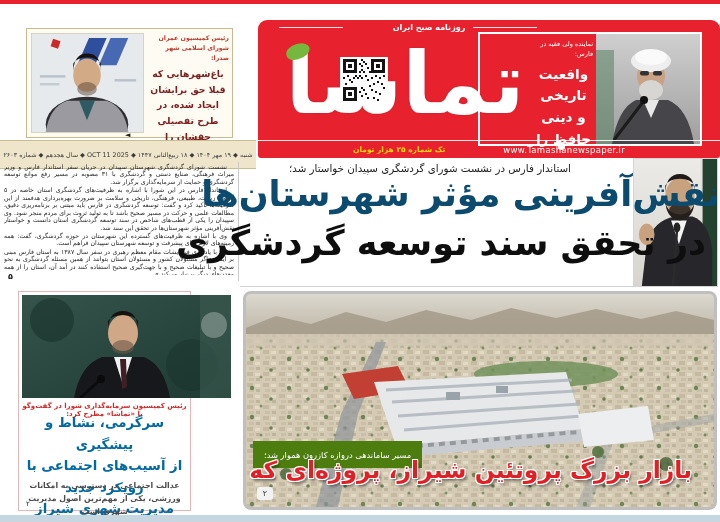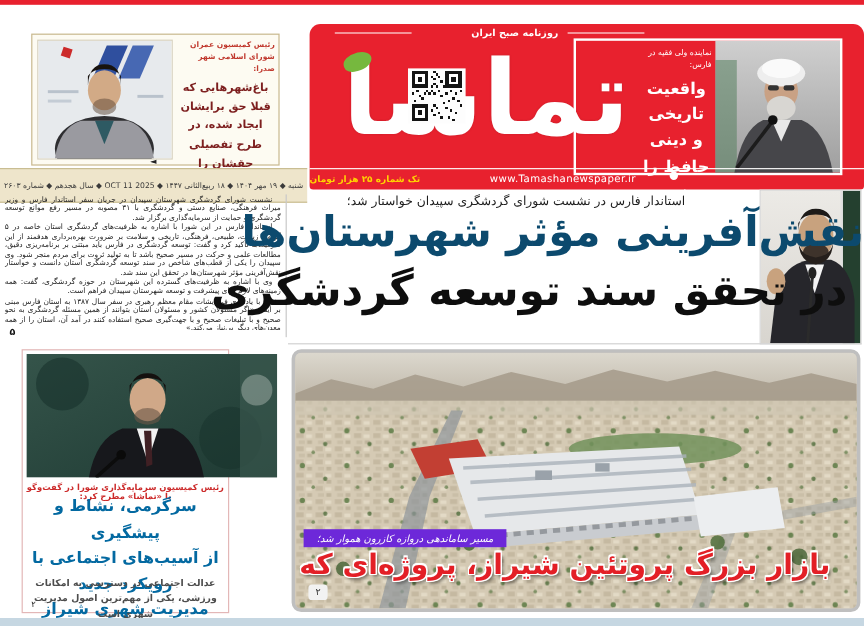--- a/index.html
+++ b/index.html
@@ -26,21 +26,21 @@
             border-radius:55% 45% 60% 40%;transform:rotate(-14deg);}
   .qr{position:absolute;left:82px;top:37px;width:48px;height:46px;background:#fdfdfd;padding:2px;box-sizing:border-box;}
   .hafez-box{position:absolute;left:220px;top:12px;width:224px;height:114px;border:2px solid #fff;box-sizing:border-box;
              display:flex;flex-direction:row;}
   .hafez-text{flex:1;padding:6px 3px 2px 6px;direction:rtl;text-align:center;color:#fff;position:relative;margin-left:48px;}
   .hafez-kicker{font-size:6.5px;text-align:right;line-height:1.5;}
   .hafez-headline{margin-top:4px;font-size:13.5px;font-weight:bold;line-height:1.62;}
   .hafez-dot{position:absolute;bottom:-6px;left:44%;width:7px;height:7px;border-radius:50%;background:#fff;}
   .hafez-photo{width:104px;height:110px;flex:0 0 auto;}
   .mast-bottom{position:absolute;left:0;bottom:0;width:100%;height:17px;border-top:1px solid rgba(255,255,255,.9);
-               display:flex;align-items:center;justify-content:flex-start;gap:58px;direction:ltr;}
+               display:flex;align-items:center;justify-content:center;gap:58px;direction:ltr;}
   .price{color:#ffd400;font-size:7.5px;font-weight:bold;direction:rtl;}
   .website{color:#fff;font-size:8.5px;letter-spacing:.3px;}
   
   .date-strip{left:0;top:140px;width:256px;height:29px;background:#eee5cb;border-top:1px solid #c9bd92;
               border-bottom:1px solid #c9bd92;box-sizing:border-box;display:flex;align-items:center;justify-content:center;
               font-size:6.4px;color:#3a3a3a;direction:rtl;white-space:nowrap;}
   
   .vrule{left:238px;top:162px;width:1px;height:119px;background:#c9c9c9;}
   .lead-body{left:4px;top:163px;width:230px;height:112px;font-size:6.2px;line-height:1.2;text-align:justify;
              direction:rtl;color:#232323;overflow:hidden;}
@@ -59,22 +59,22 @@
   .council-kicker{position:absolute;left:0;top:110px;width:100%;font-size:7px;color:#cc2a2a;font-weight:bold;
                   text-align:center;direction:rtl;}
   .council-hl{position:absolute;left:0;top:120px;width:100%;text-align:center;direction:rtl;
               font-size:13.3px;font-weight:bold;color:#0369a1;line-height:1.62;}
   .council-sub{position:absolute;left:0;top:188px;width:100%;padding:0 9px;box-sizing:border-box;text-align:center;
                direction:rtl;font-size:7.8px;font-weight:bold;color:#4c4c4c;line-height:1.65;}
   .council-pageref{position:absolute;left:7px;bottom:2px;font-size:7px;color:#222;}
   
   .main-photo{left:243px;top:291px;width:474px;height:219px;border:3px solid #bfbfbf;border-radius:8px;
               box-sizing:border-box;overflow:hidden;background:#d6cfc0;}
-  .photo-label{position:absolute;left:7px;top:147px;height:15px;padding:0 11px;background:#6d28d9;color:#fff;
-               font-size:8.3px;display:flex;align-items:center;direction:rtl;white-space:nowrap;font-style:italic;}
+  .photo-label{position:absolute;left:7px;top:147px;height:27px;padding:0 11px;background:#4d7c0f;color:#fff;
+               font-size:8.3px;display:flex;align-items:center;direction:rtl;white-space:nowrap;}
   .photo-headline{position:absolute;left:2px;top:162px;width:444px;text-align:center;direction:rtl;white-space:nowrap;
         font-size:23.5px;font-weight:bold;color:#e31f26;
         text-shadow:1px 0 0 #fff,-1px 0 0 #fff,0 1px 0 #fff,0 -1px 0 #fff,1px 1px 0 #fff,-1px -1px 0 #fff,
                     1px -1px 0 #fff,-1px 1px 0 #fff,2px 3px 3px rgba(0,0,0,.45);}
   .photo-pageref{position:absolute;left:11px;top:193px;width:16px;height:13px;background:#f2f2f2;border-radius:3px;
                  display:flex;align-items:center;justify-content:center;font-size:8px;color:#333;}
   
   .bottom-strip{left:0;top:515px;width:720px;height:7px;background:#c6d7e2;}
   svg{display:block;}
 </style>

